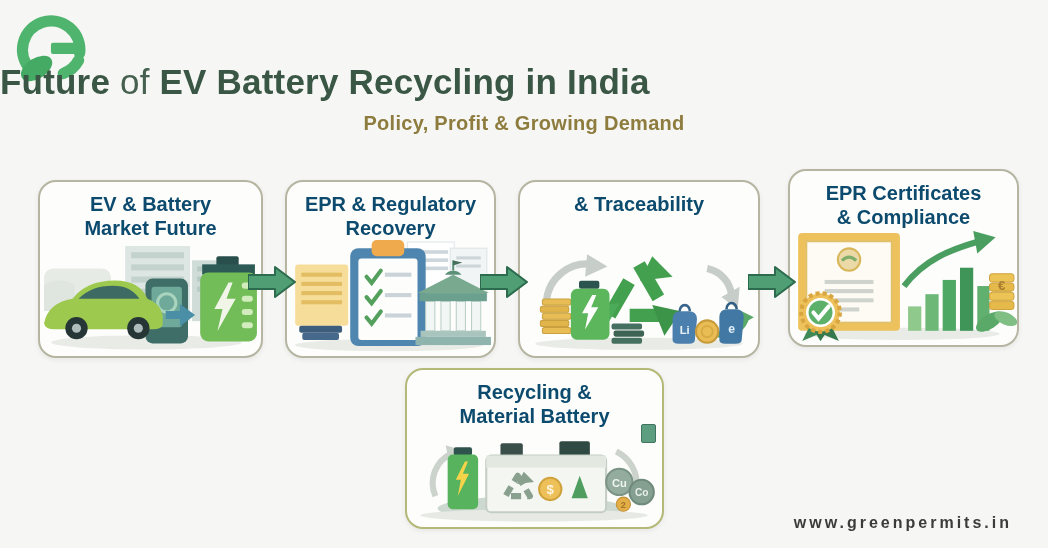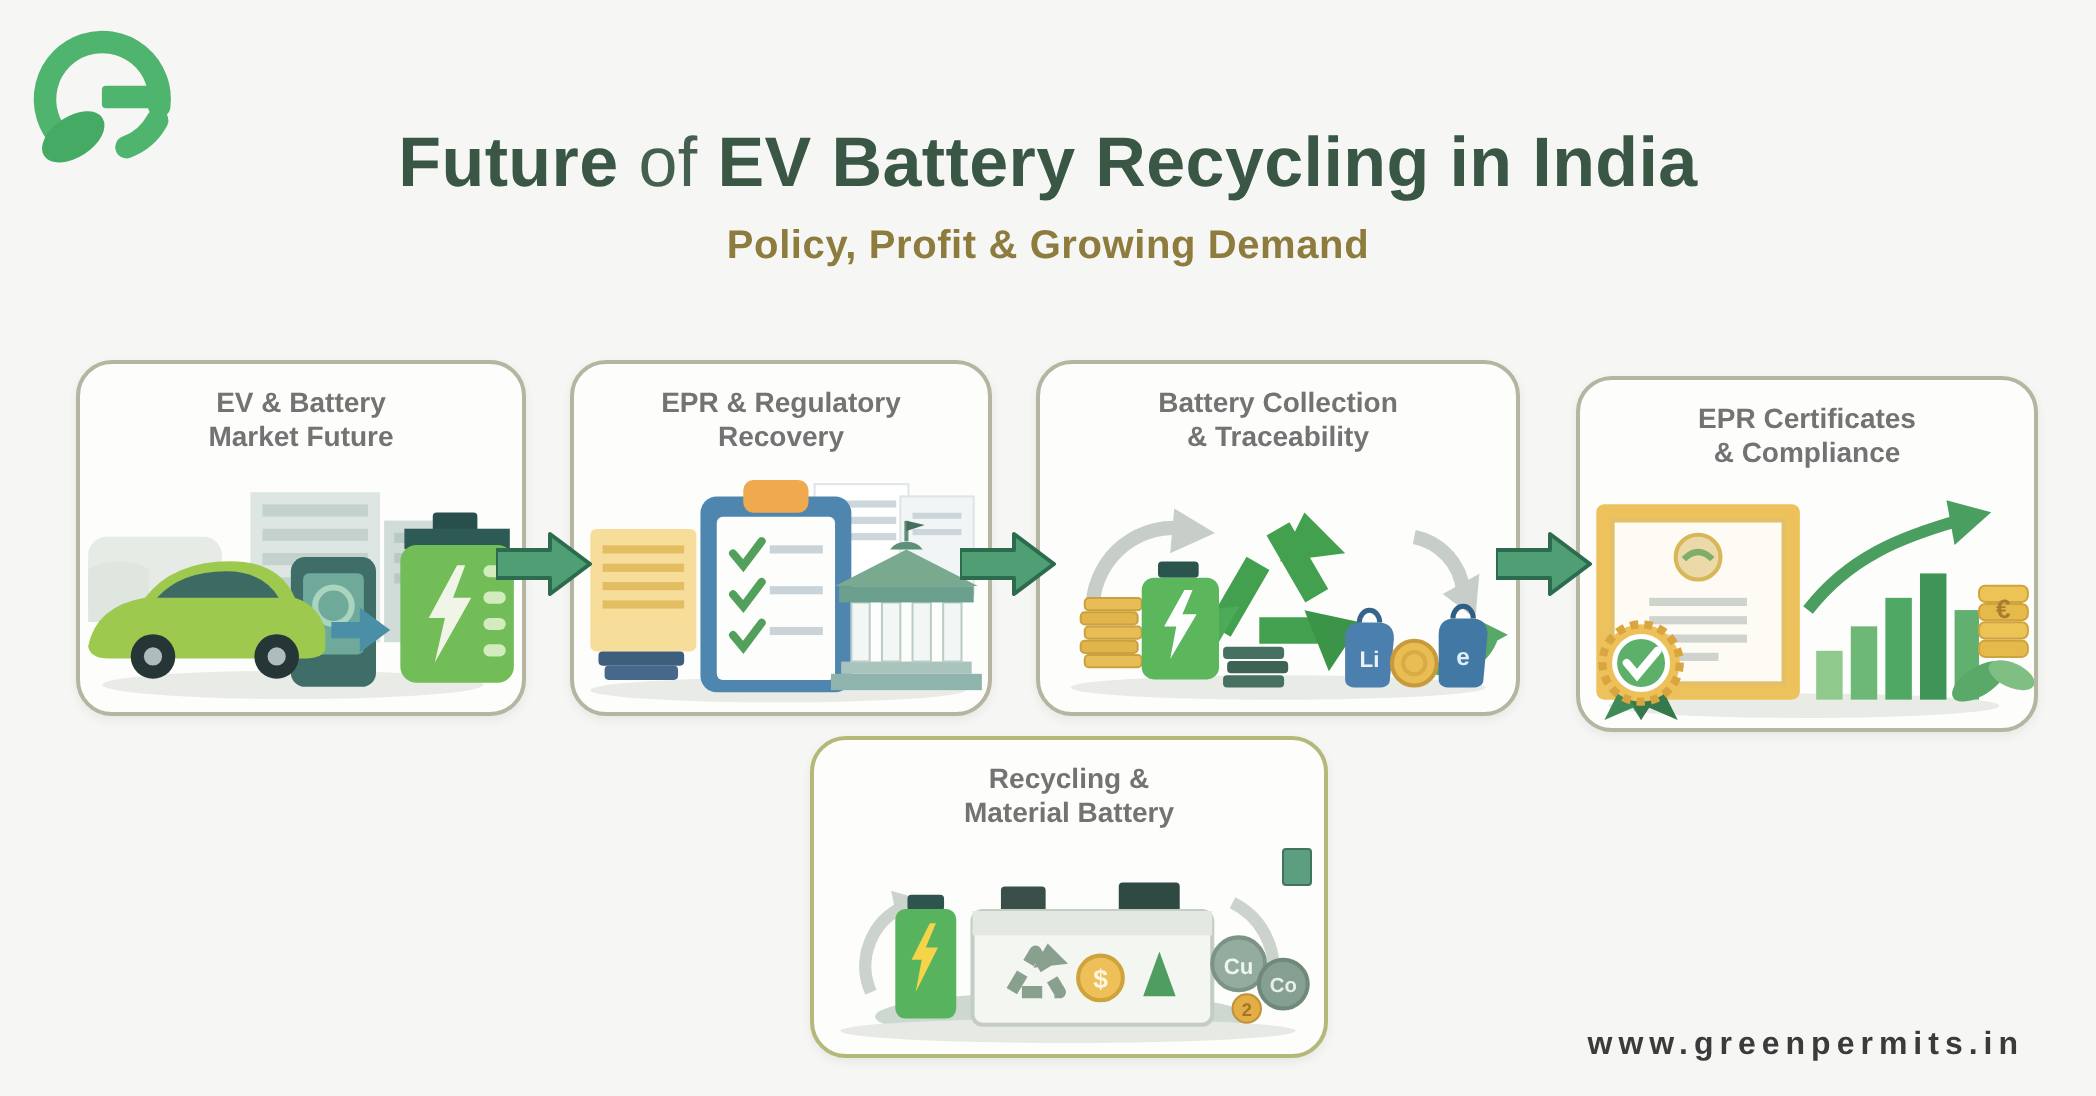--- a/index.html
+++ b/index.html
@@ -4,46 +4,46 @@
 <style>
   html,body{margin:0;padding:0;}
   .canvas{
     position:relative;width:1048px;height:548px;overflow:hidden;
     background:#f6f7f4;
     font-family:"Liberation Sans", sans-serif;
   }
   
   .logo{position:absolute;left:10px;top:6px;width:86px;height:86px;}
   .title{
-    position:absolute;left:0;top:62px;width:100%;text-align:center;
+    position:absolute;left:0;top:62px;width:100%;
     font-size:35px;color:#3a5645;letter-spacing:.2px;
   }
   .title .t-bold{font-weight:700;}
   .title .t-med{font-weight:500;color:#46604f;}
   .subtitle{
     position:absolute;left:0;top:112px;width:100%;text-align:center;
     font-size:20px;font-weight:600;color:#8d7c3e;letter-spacing:.3px;
   }
   
   .fbox{
     position:absolute;background:#fdfdfb;
     border:2px solid #b5b5a2;border-radius:18px;
     box-shadow:0 2px 5px rgba(60,70,60,.08);
   }
   .fbox .box-title{
-    margin-top:11px;text-align:center;font-size:14px;line-height:1.18;
-    color:#737373;
+    margin-top:11px;text-align:center;font-size:20px;line-height:1.18;
+    color:#0c4a6e;
   }
   .fbox .box-title .l1{font-weight:700;display:block;}
   .fbox .box-title .l2{font-weight:600;display:block;}
   .fbox svg.illus{position:absolute;left:0;bottom:4px;width:100%;}
   .box1{left:38px;top:180px;width:221px;height:174px;}
   .box2{left:285px;top:180px;width:207px;height:174px;}
   .box3{left:518px;top:180px;width:238px;height:174px;}
-  .box4{left:788px;top:188px;width:227px;height:174px;}
+  .box4{left:788px;top:169px;width:227px;height:174px;}
   .box5{left:393px;top:368px;width:255px;height:157px;border-color:#b4b878;margin-left:12px;}
   
   .flow-arrow{position:absolute;width:48px;height:32px;}
   .arrow1{left:248px;top:266px;}
   .arrow2{left:480px;top:266px;}
   .arrow3{left:748px;top:266px;}
   .stub{
     position:absolute;left:641px;top:424px;width:13px;height:17px;
     background:#5e9e80;border:1px solid #3f7560;border-radius:2px;
   }
@@ -165,21 +165,20 @@
         <polygon points="128,54 198,54 163,36" fill="#79a98f"></polygon>
         <path d="M155,36 A9,7 0 0 1 171,36 Z" fill="#5c9178"></path>
         <line x1="163" y1="22" x2="163" y2="32" stroke="#5c9178" stroke-width="2"></line>
         <polygon points="163,22 172,24 163,27" fill="#476e5c"></polygon>
       </g>
     </svg>
   </div>
 
   <div class="fbox box3">
     <div class="box-title">
-      <span class="l1">Battery Collection</span>
       <span class="l2">&amp; Traceability</span>
 
     </div>
     <svg class="illus" viewBox="0 0 234 112">
       <ellipse cx="117" cy="104" rx="102" ry="6" fill="#e9ebe7"></ellipse>
       <g>
         <path d="M117,26 L146,76 L88,76 Z" fill="none" stroke="#43a04f" stroke-width="13" stroke-linejoin="round" stroke-dasharray="38 20"></path>
         <polygon points="130,18 150,38 118,42" fill="#43a04f"></polygon>
         <polygon points="158,72 142,96 130,66" fill="#3c9448"></polygon>
         <polygon points="82,92 66,68 98,64" fill="#4cab58"></polygon>

